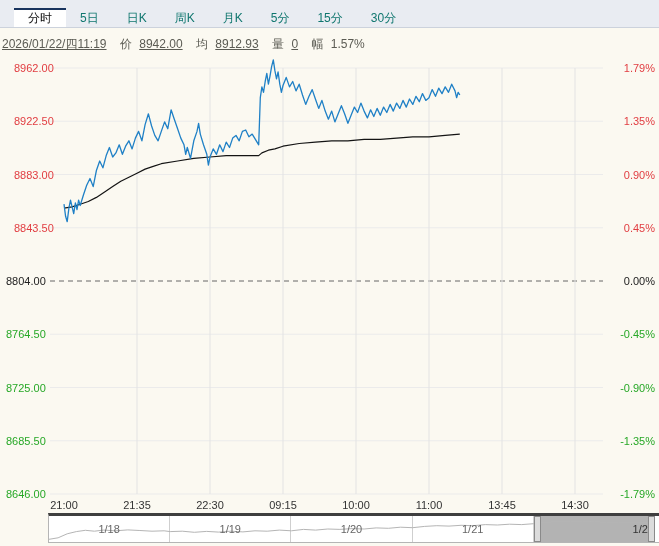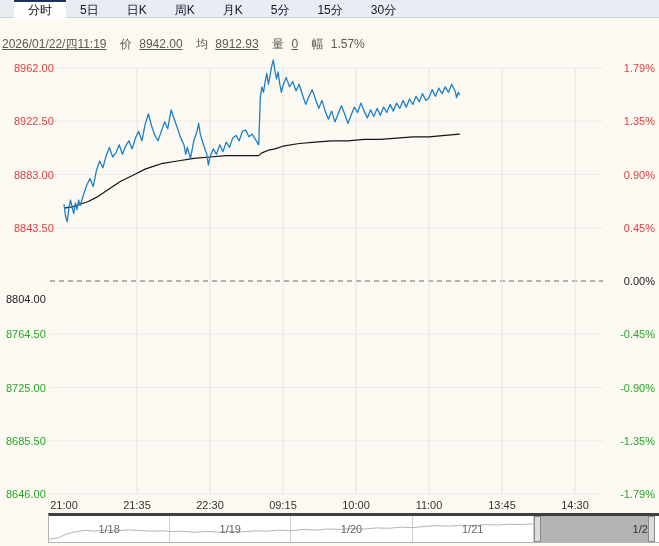--- a/index.html
+++ b/index.html
@@ -1,21 +1,21 @@
 <!DOCTYPE html>
 <html><head>
 <meta charset="utf-8">
 <style>
   html,body{margin:0;padding:0;background:#fbf9f1;}
   .app{position:relative;width:659px;height:546px;background:#fbf9f1;overflow:hidden;
        font-family:"Liberation Sans","DejaVu Sans",sans-serif;}
   
-  .tabbar{position:absolute;left:0;top:0;width:659px;height:18px;background:#e9ecf2;
-          border-bottom:1px solid #ccd2dc;display:flex;align-items:flex-start;padding-left:14px;box-sizing:border-box;}
-  .tab{display:flex;align-items:center;padding:0 14px;font-size:12px;color:#0f172a;cursor:pointer;
+  .tabbar{position:absolute;left:0;top:0;width:659px;height:28px;background:#e9ecf2;
+          border-bottom:1px solid #ccd2dc;display:flex;align-items:flex-end;padding-left:14px;box-sizing:border-box;}
+  .tab{display:flex;align-items:center;padding:0 14px;font-size:12px;color:#0f766e;cursor:pointer;
        border-top:2px solid transparent;box-sizing:border-box;}
   .tab.active{background:#ffffff;border-top:2px solid #18335e;color:#111;}
   
   .infobar{position:absolute;left:2px;top:36px;font-size:12px;color:#5b5b53;white-space:nowrap;}
   .infobar span{margin-right:4px;}
   .infobar .gap{margin-right:10px;text-decoration:underline;}
   
   .ylab{position:absolute;left:6px;width:44px;font-size:11px;line-height:12px;}
   .yrlab{position:absolute;left:605px;width:52px;font-size:11px;line-height:12px;text-align:right;padding-right:2px;box-sizing:border-box;}
   .xlab{position:absolute;top:499px;width:44px;font-size:11px;color:#333;text-align:center;}
@@ -84,21 +84,21 @@
       <line x1="575" y1="68" x2="575" y2="494" stroke="#e3e3e3" stroke-width="1"></line>
       <polyline points="64.0,208.2 72.1,206.9 80.2,204.2 88.3,201.5 96.4,197.4 104.6,192.0 112.7,186.6 120.8,181.2 128.9,177.2 137.0,173.2 145.1,169.1 153.2,166.4 161.3,163.7 177.6,161.0 193.8,158.3 210.0,157.0 226.2,155.6 242.4,155.6 258.7,155.6 261.9,152.9 268.4,150.2 274.9,148.9 283.0,146.2 299.2,143.5 315.4,142.1 331.7,140.8 347.9,140.8 364.1,139.4 380.3,139.4 396.6,138.1 412.8,136.8 429.0,136.8 445.2,135.4 459.8,134.1" fill="none" stroke="#141414" stroke-width="1.2" stroke-linejoin="round"></polyline>
       <polyline points="64.0,204.2 65.6,216.3 67.2,221.7 68.9,208.2 70.5,200.1 72.1,206.9 73.7,213.6 75.4,202.8 77.0,209.6 78.6,200.1 80.2,205.5 83.5,194.7 86.7,185.3 90.0,178.5 93.2,186.6 96.4,170.5 99.7,161.0 102.9,167.8 106.2,155.6 109.4,147.5 112.7,157.0 115.9,152.9 119.2,144.8 122.4,154.3 125.6,146.2 128.9,140.8 132.1,148.9 135.4,138.1 138.6,131.4 141.9,140.8 145.1,124.6 148.4,113.8 151.6,126.0 154.8,135.4 158.1,140.8 161.3,131.4 164.6,121.9 167.8,128.7 171.1,109.8 174.3,119.2 177.6,128.7 180.8,138.1 184.0,144.8 185.7,154.3 187.3,147.5 190.5,158.3 193.8,140.8 197.0,131.4 198.6,123.3 200.3,134.1 203.5,144.8 206.8,154.3 208.4,165.1 210.0,157.0 213.2,148.9 216.5,154.3 219.7,144.8 223.0,151.6 226.2,142.1 229.5,147.5 232.7,138.1 236.0,135.4 239.2,140.8 242.4,131.4 245.7,130.0 248.9,136.8 252.2,134.1 255.4,139.4 258.7,144.8 260.3,97.7 261.9,86.9 263.5,92.3 265.2,81.5 266.8,73.4 268.4,84.2 270.0,76.1 271.6,66.7 273.3,59.9 274.9,70.7 276.5,78.8 278.1,72.0 279.8,84.2 281.4,92.3 283.0,85.5 286.2,77.4 289.5,86.9 292.7,81.5 296.0,90.9 299.2,84.2 302.5,95.0 305.7,104.4 309.0,96.3 312.2,89.6 315.4,99.0 318.7,108.4 321.9,100.4 325.2,111.1 328.4,119.2 331.7,111.1 334.9,121.9 338.2,113.8 341.4,105.7 344.6,113.8 347.9,123.3 351.1,115.2 354.4,107.1 357.6,112.5 360.9,103.1 364.1,111.1 367.4,117.9 370.6,109.8 373.8,116.5 377.1,108.4 380.3,115.2 383.6,107.1 386.8,112.5 390.1,104.4 393.3,111.1 396.6,103.1 399.8,108.4 403.0,100.4 406.3,107.1 409.5,99.0 412.8,104.4 416.0,96.3 419.3,101.7 422.5,93.6 425.8,100.4 429.0,97.7 432.2,89.6 435.5,96.3 438.7,88.2 442.0,93.6 445.2,86.9 448.5,92.3 451.7,84.2 455.0,90.9 456.6,97.7 458.2,92.3 459.8,95.0" fill="none" stroke="#1f80c6" stroke-width="1.3" stroke-linejoin="round"></polyline>
     </svg>
 
   <div id="labels">
       <div class="ylab c-up" style="top: 62px;">8962.00</div>
       <div class="ylab c-up" style="top: 115.25px;">8922.50</div>
       <div class="ylab c-up" style="top: 168.5px;">8883.00</div>
       <div class="ylab c-up" style="top: 221.75px;">8843.50</div>
-      <div class="ylab c-flat" style="top: 293px;">8804.00</div>
+      <div class="ylab c-flat" style="top: 275px;">8804.00</div>
       <div class="ylab c-down" style="top: 328.25px;">8764.50</div>
       <div class="ylab c-down" style="top: 381.5px;">8725.00</div>
       <div class="ylab c-down" style="top: 434.75px;">8685.50</div>
       <div class="ylab c-down" style="top: 488px;">8646.00</div>
       <div class="yrlab c-up" style="top: 62px;">1.79%</div>
       <div class="yrlab c-up" style="top: 115.25px;">1.35%</div>
       <div class="yrlab c-up" style="top: 168.5px;">0.90%</div>
       <div class="yrlab c-up" style="top: 221.75px;">0.45%</div>
       <div class="yrlab c-flat" style="top: 275px;">0.00%</div>
       <div class="yrlab c-down" style="top: 328.25px;">-0.45%</div>

